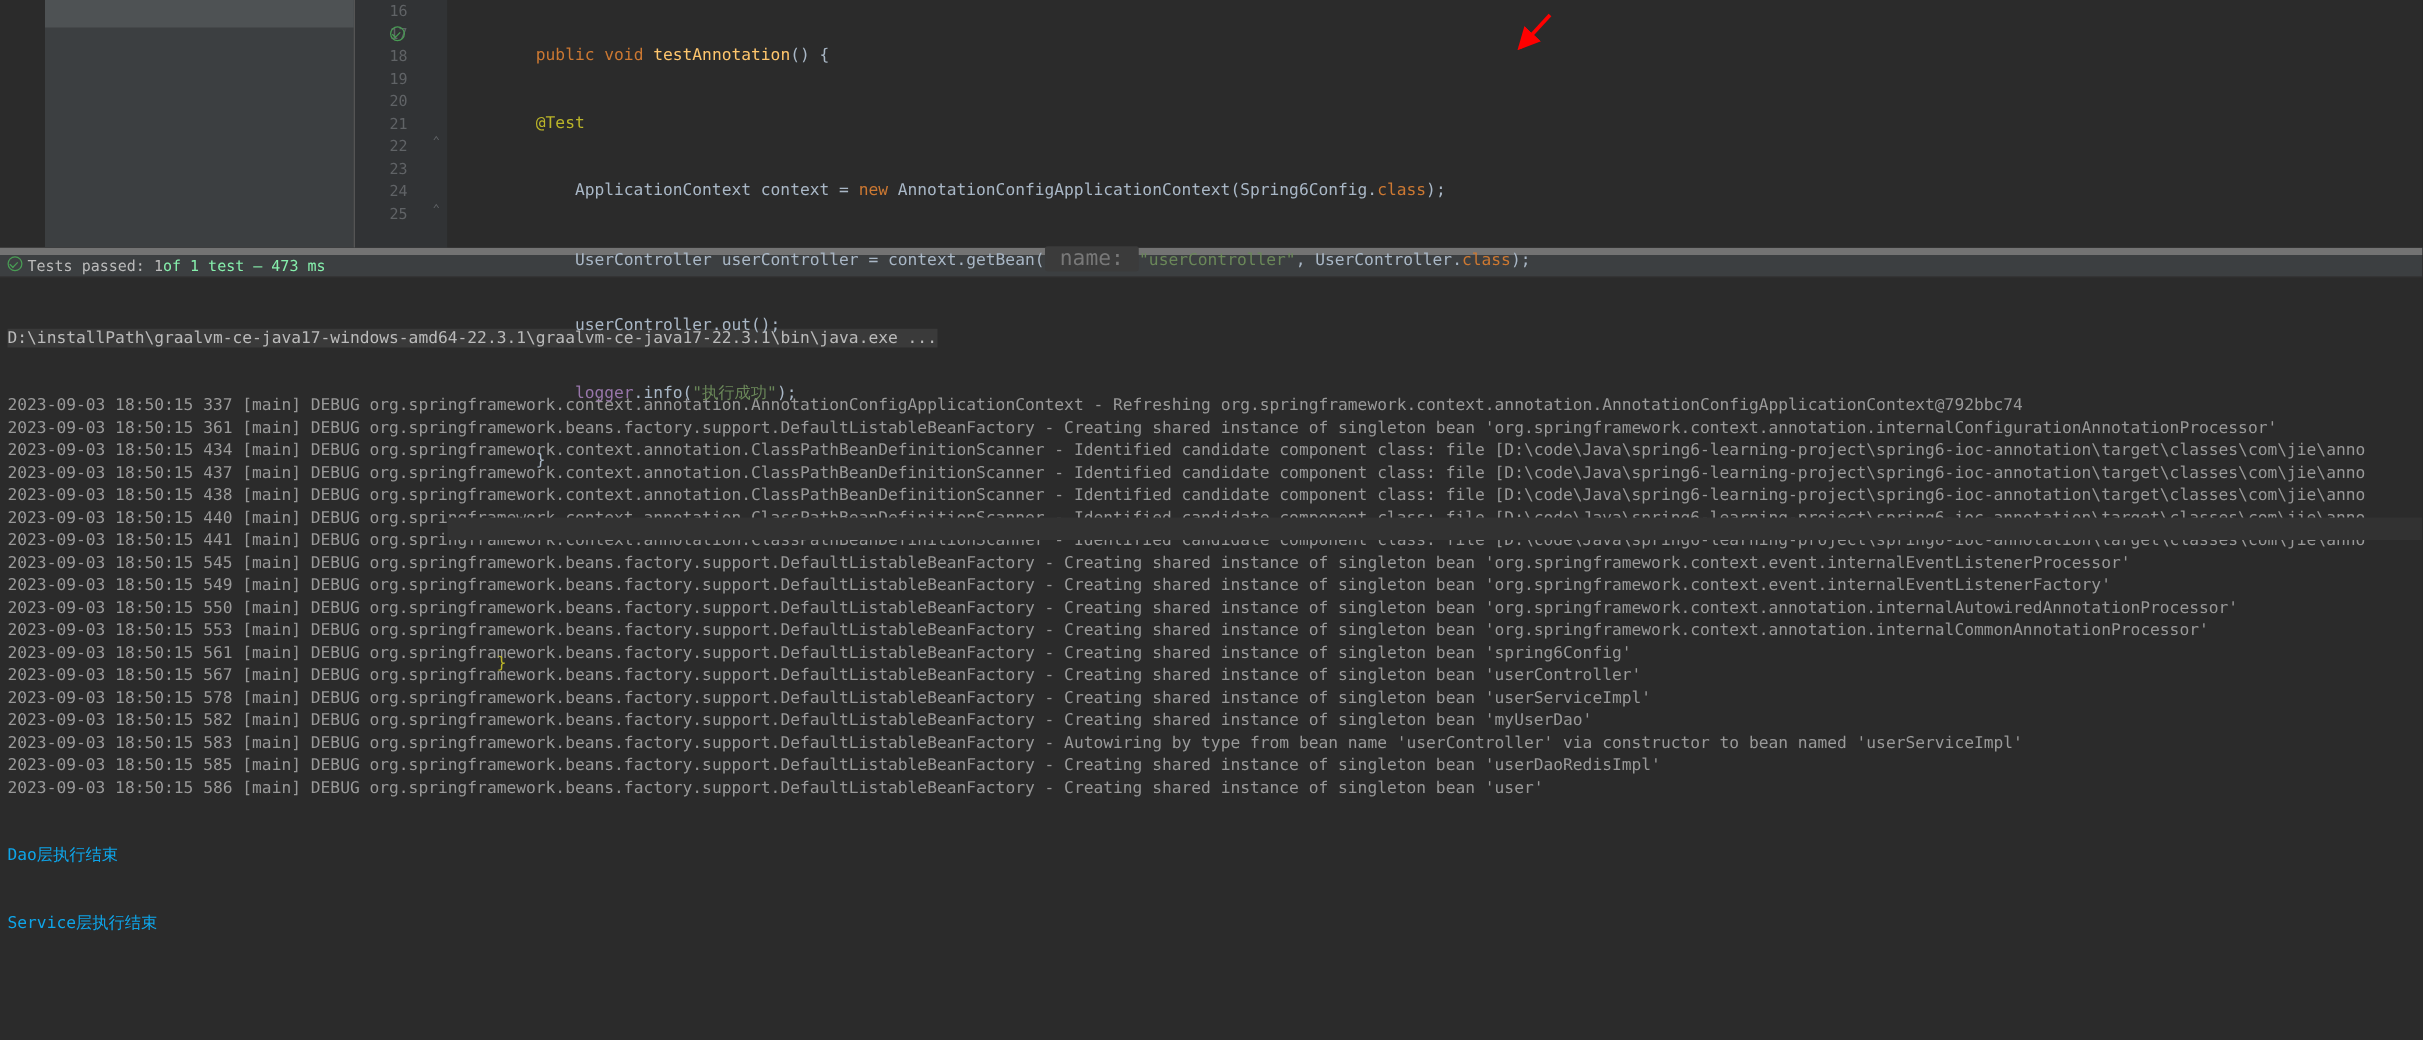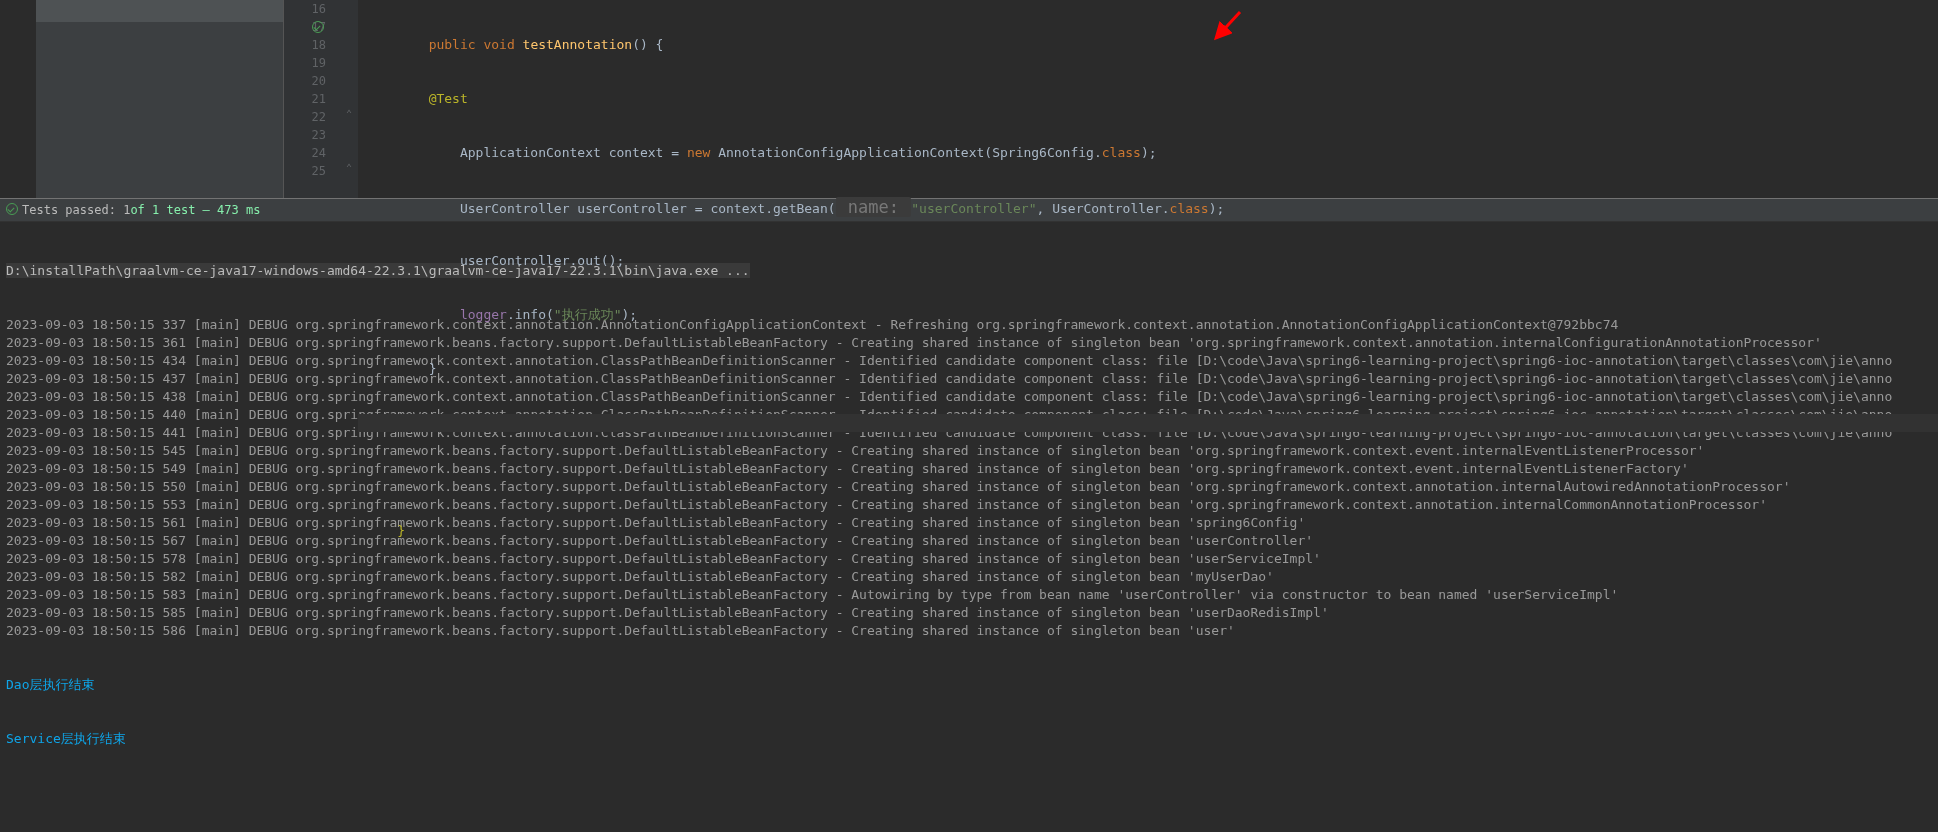--- a/index.html
+++ b/index.html
@@ -89,21 +89,21 @@
 .current-line-bg { background: #323232; }
 .red-arrow {
   position: absolute;
   top: 8px;
   left: 850px;
   pointer-events: none;
 }
 .test-status-bar {
   height: 24px;
   background: #3c3f41;
-  border-top: 1px solid #737373;
+  border-top: 6px solid #737373;
   border-bottom: 1px solid #323232;
   display: flex;
   align-items: center;
   padding-left: 6px;
   font-size: 12px;
   color: #bbbbbb;
 }
 .test-pass-icon {
   color: #499c54;
   margin-right: 4px;

